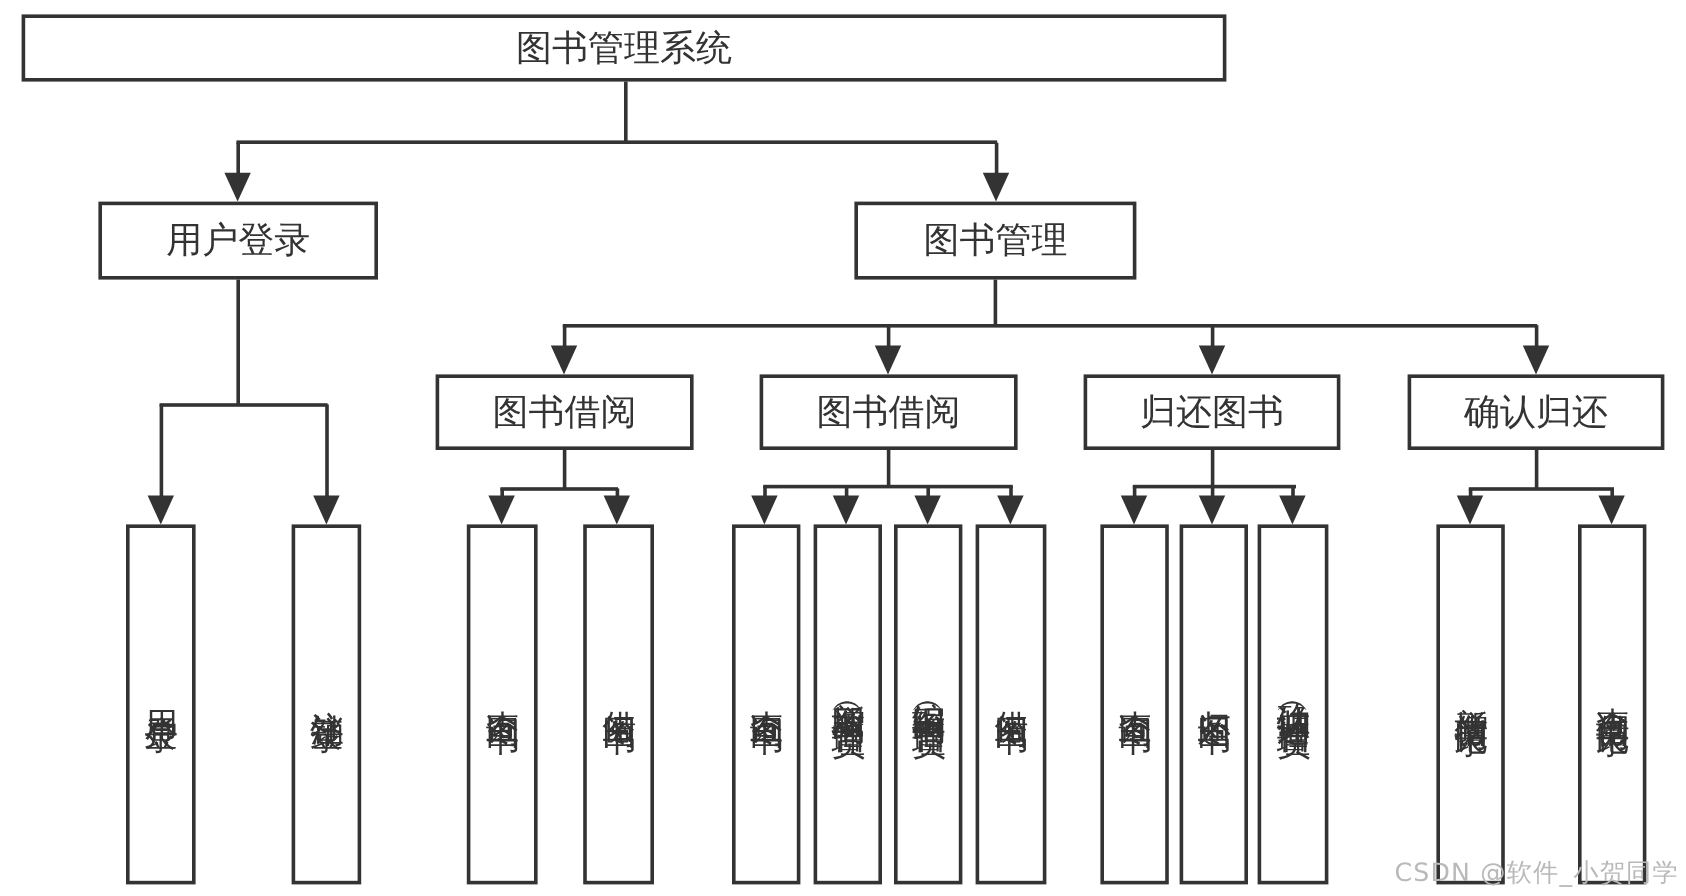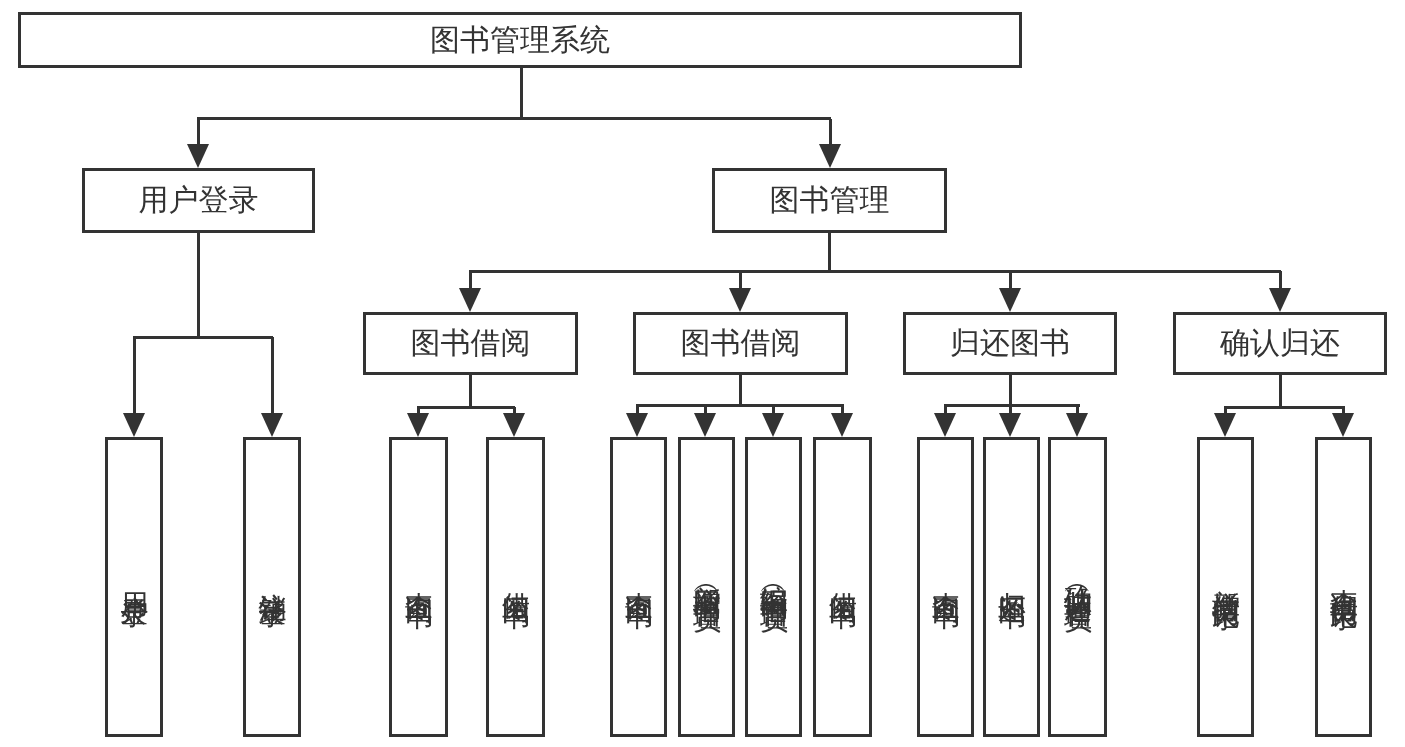--- a/index.html
+++ b/index.html
@@ -155,14 +155,15 @@
     <span class="vtext">确认归还（管理员）</span>
   </div>
 
   <div class="box leaf" style="left:1197px;width:57px;">
     <span class="vtext">新增借阅记录</span>
   </div>
   <div class="box leaf" style="left:1315px;width:57px;">
     <span class="vtext">查询借阅记录</span>
   </div>
 
+  <div class="watermark">CSDN @软件_小贺同学</div>
 
 </div>
 
 </body></html>

